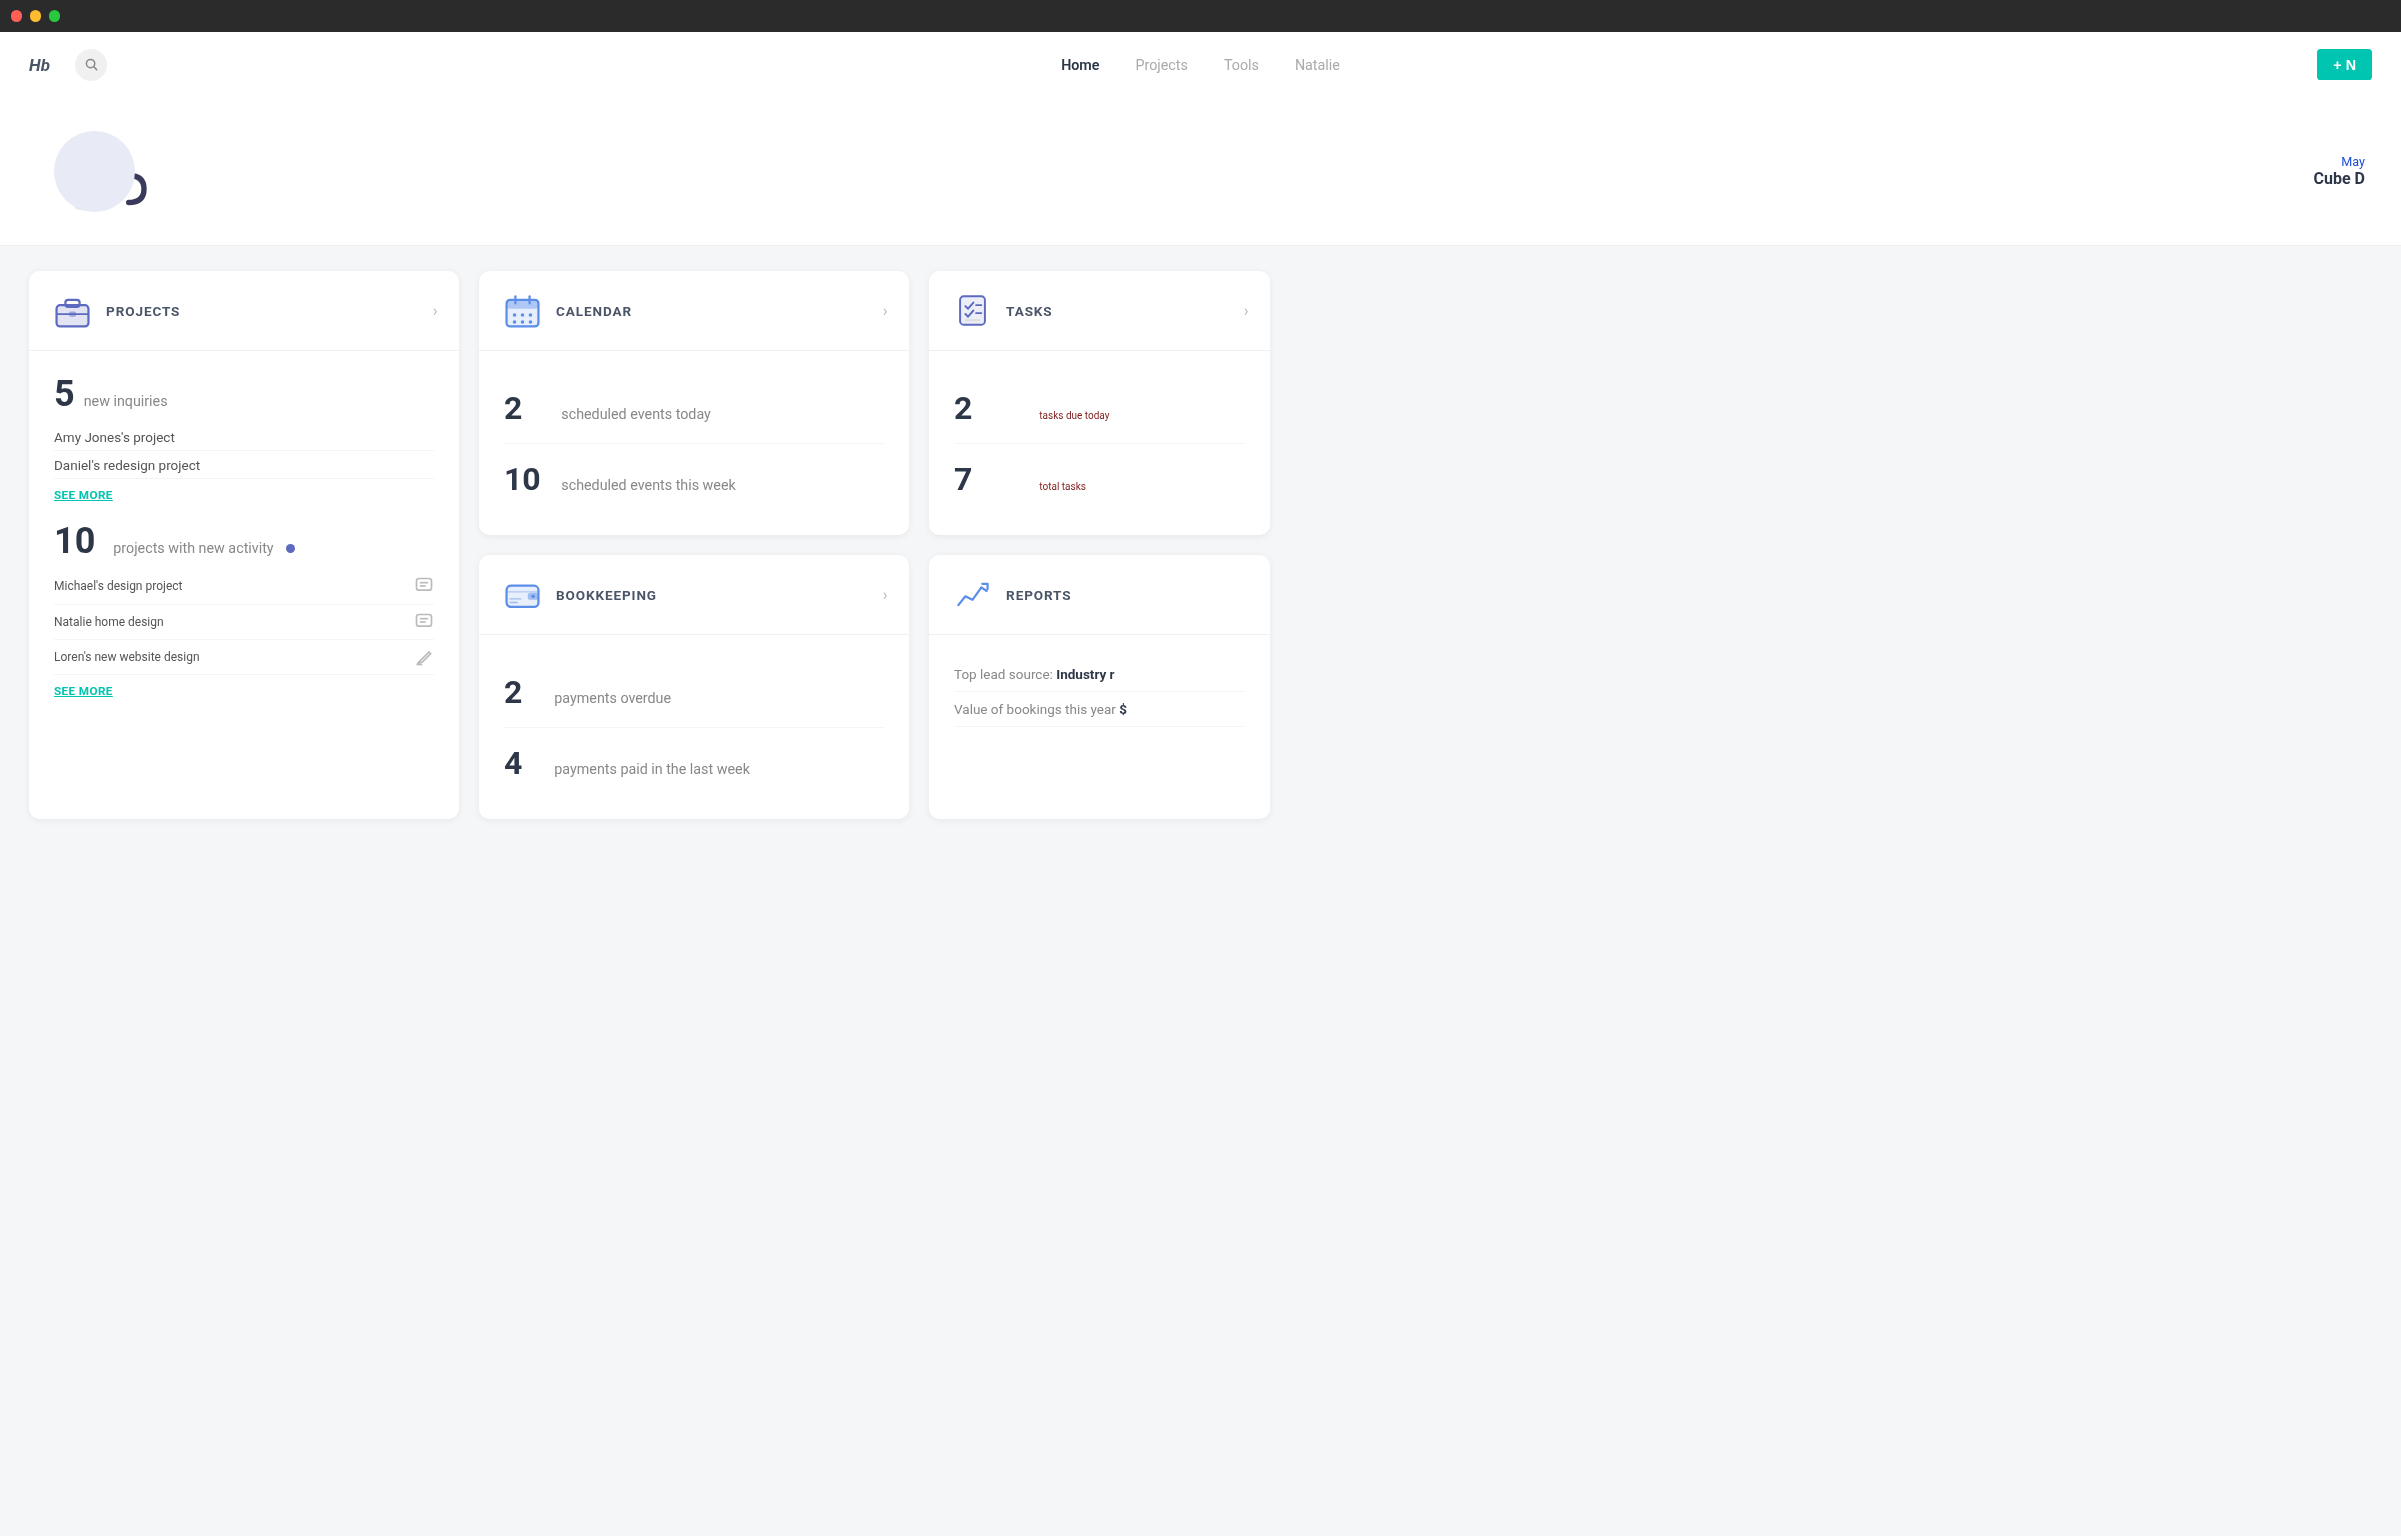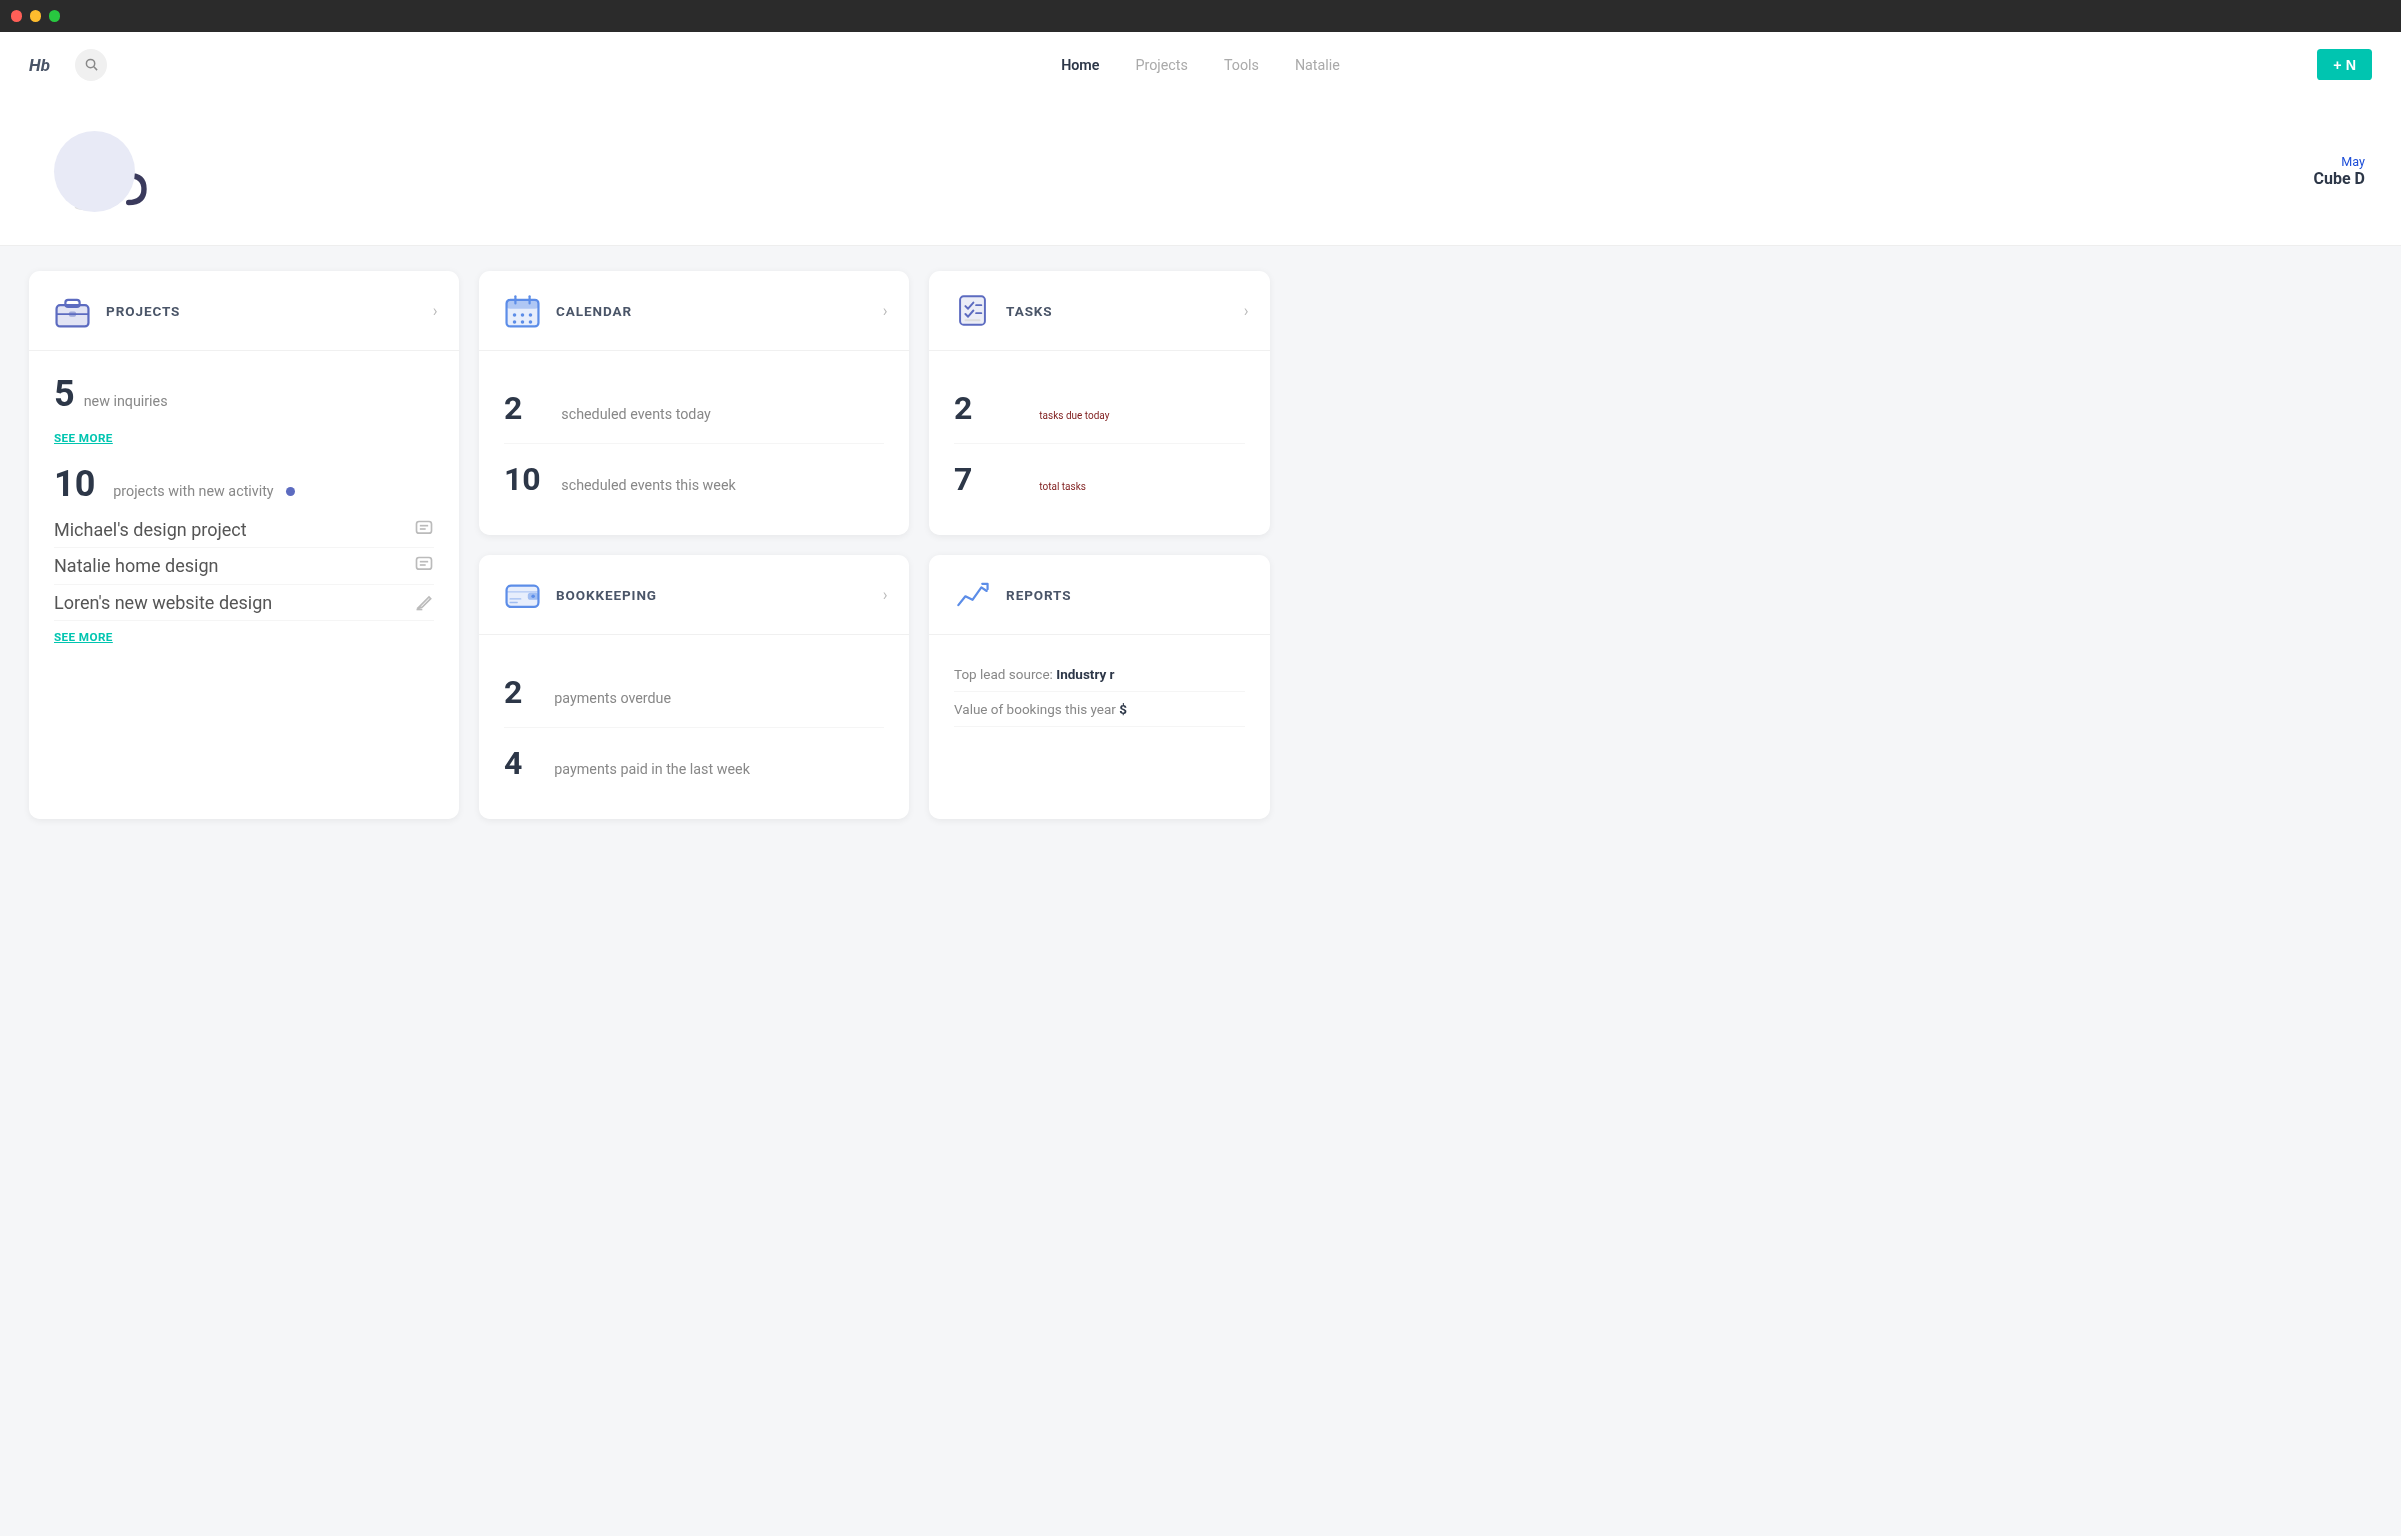--- a/index.html
+++ b/index.html
@@ -187,25 +187,25 @@
     }
     .activity-header {
       display: flex; align-items: baseline; gap: 9px; margin-top: 18px; margin-bottom: 7.2px;
     }
     .activity-dot {
       width: 9px; height: 9px; border-radius: 50%; background: #5c6bc0;
       margin-left: 3.6px;
     }
     .activity-item {
       display: flex;
-      align-items: flex-start;
+      align-items: center;
       justify-content: space-between;
       padding: 7.2px 0;
       border-bottom: 0.9px solid #f5f5f5;
-      font-size: 18px;
+      font-size: 12px;
       color: #555;
     }
     .activity-icon {
       color: #bbb;
       font-size: 16px;
     }
 
     
     .cal-stat-row {
       display: flex;
@@ -352,20 +352,24 @@
         </svg>
       </div>
       <span class="card-title">PROJECTS</span>
       <span class="card-chevron">›</span>
     </div>
     <div class="card-body">
       <div class="stat-row">
         <span class="stat-big">5</span>
         <span class="stat-label">new inquiries</span>
       </div>
+      <div class="project-list">
+        <div class="project-item">Amy Jones's project</div>
+        <div class="project-item">Daniel's redesign project</div>
+      </div>
       <span class="see-more-link">SEE MORE</span>
 
       <div class="activity-header">
         <span class="stat-big">10</span>
         <span class="stat-label">projects with new activity</span>
         <span class="activity-dot"></span>
       </div>
 
       <div class="activity-item">
         <span>Michael's design project</span>

